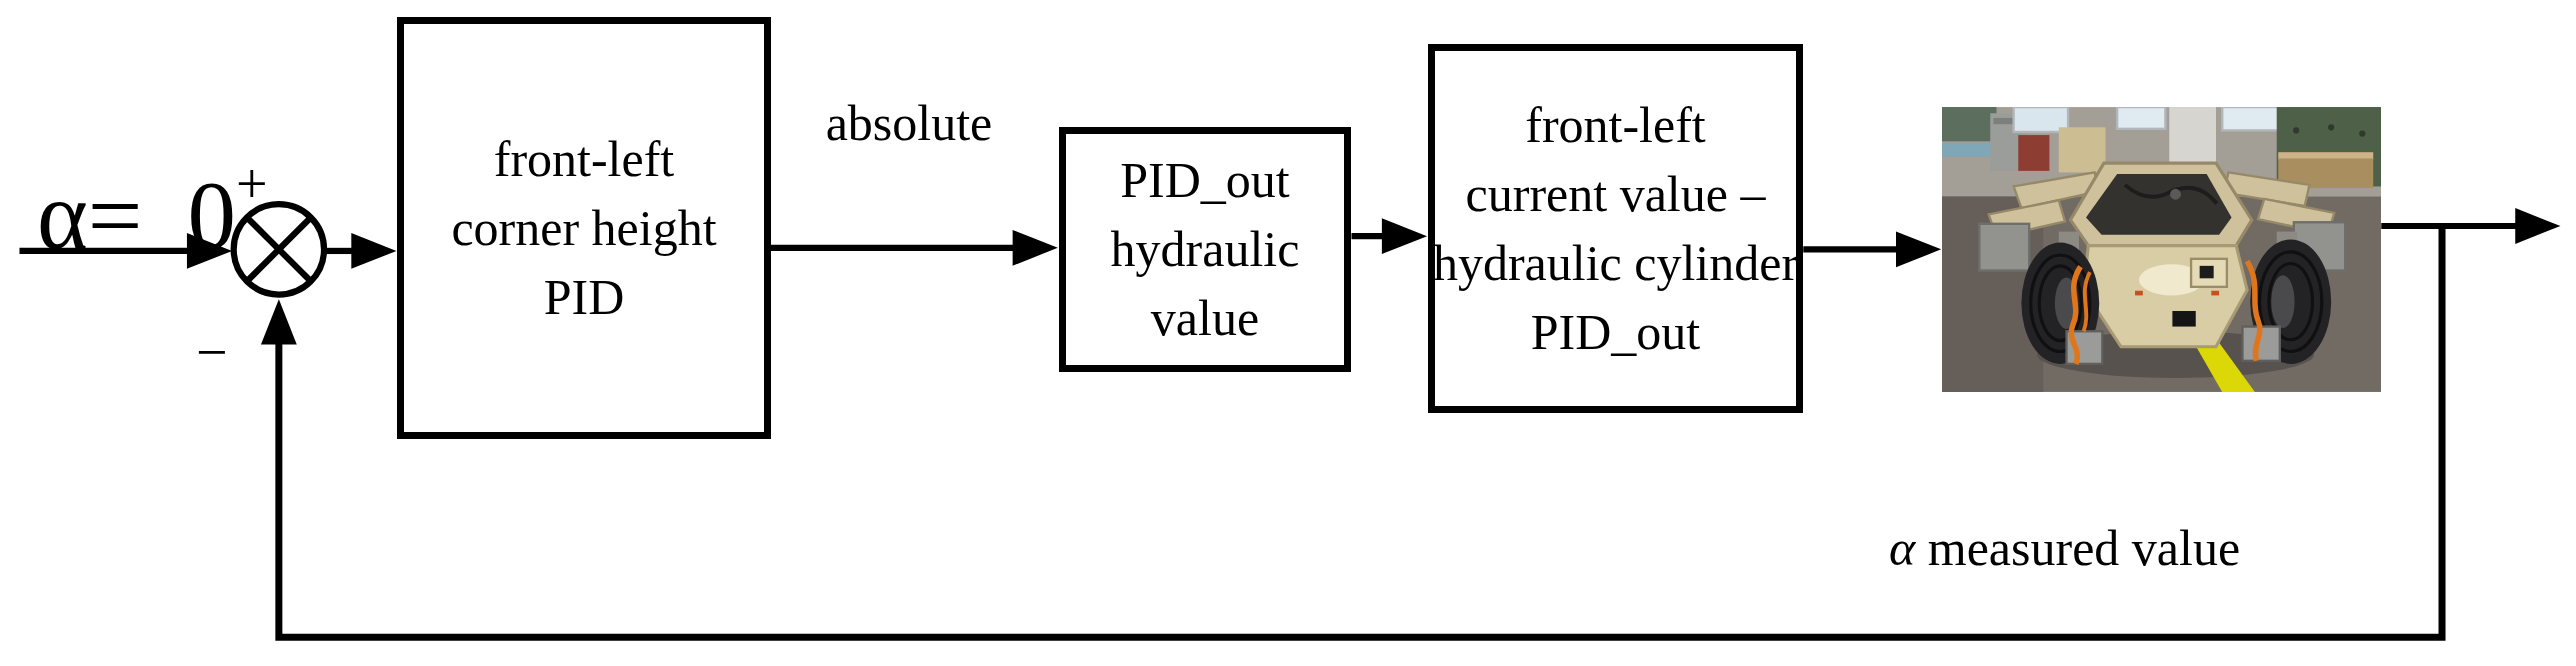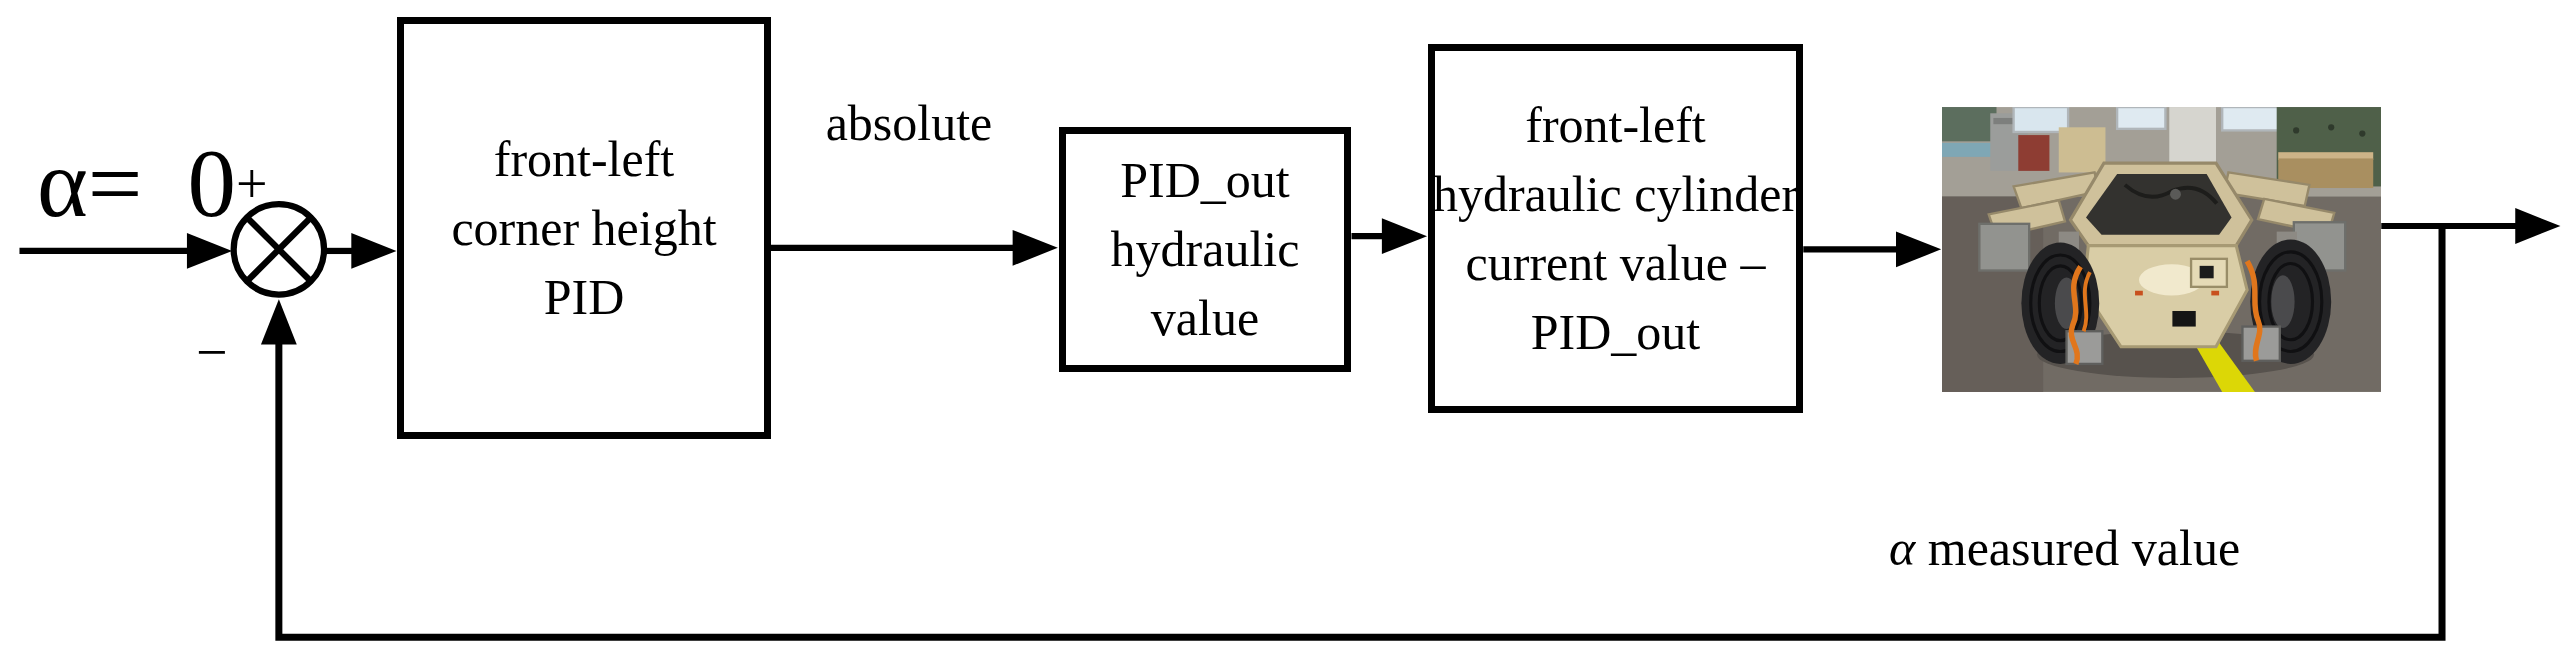--- a/index.html
+++ b/index.html
@@ -8,21 +8,21 @@
     font-family:"Liberation Serif","DejaVu Serif",serif;color:#000;overflow:hidden;
   }
   .wiring{position:absolute;left:0;top:0;width:2576px;height:667px;}
   .block{
     position:absolute;box-sizing:border-box;border:7px solid #000;background:#fff;
     display:flex;flex-direction:column;justify-content:center;align-items:center;
     text-align:center;font-size:50px;line-height:69px;
   }
   .block div{white-space:nowrap;}
   .label{position:absolute;white-space:nowrap;}
-  .setpoint{left:37px;top:134px;font-size:97px;line-height:100px;}
+  .setpoint{left:37px;top:166px;font-size:97px;line-height:100px;}
   .setpoint .zero{margin-left:45px;}
   .sign{position:absolute;font-size:56px;line-height:56px;}
   .plus{left:236px;top:156px;}
   .minus{left:196px;top:324px;}
   .limit-label{left:767px;top:86px;width:284px;text-align:center;
     font-size:50px;line-height:75px;}
   .measured-label{left:1889px;top:520px;width:366px;
     font-size:50px;line-height:56px;}
   .measured-label .alpha{font-style:italic;}
   .photo{position:absolute;left:1942px;top:107px;width:439px;height:285px;overflow:hidden;}
@@ -78,22 +78,22 @@
   </div>
 
   <div class="block" style="left:1059px;top:127px;width:292px;height:245px;">
     <div>PID_out</div>
     <div>hydraulic</div>
     <div>value</div>
   </div>
 
   <div class="block" style="left:1428px;top:44px;width:375px;height:369px;">
     <div>front-left</div>
+    <div>current value –</div>
     <div>hydraulic cylinder</div>
-    <div>current value –</div>
     <div>PID_out</div>
   </div>
 
   <div class="photo">
     <svg width="439" height="285" viewBox="0 0 564 366" xmlns="http://www.w3.org/2000/svg">
 
       <g>
         <rect x="0" y="0" width="564" height="128" fill="#a39f96"></rect>
         <rect x="0" y="0" width="70" height="44" fill="#5c6e5e"></rect>
         <rect x="0" y="46" width="78" height="18" fill="#7fa7b5"></rect>

